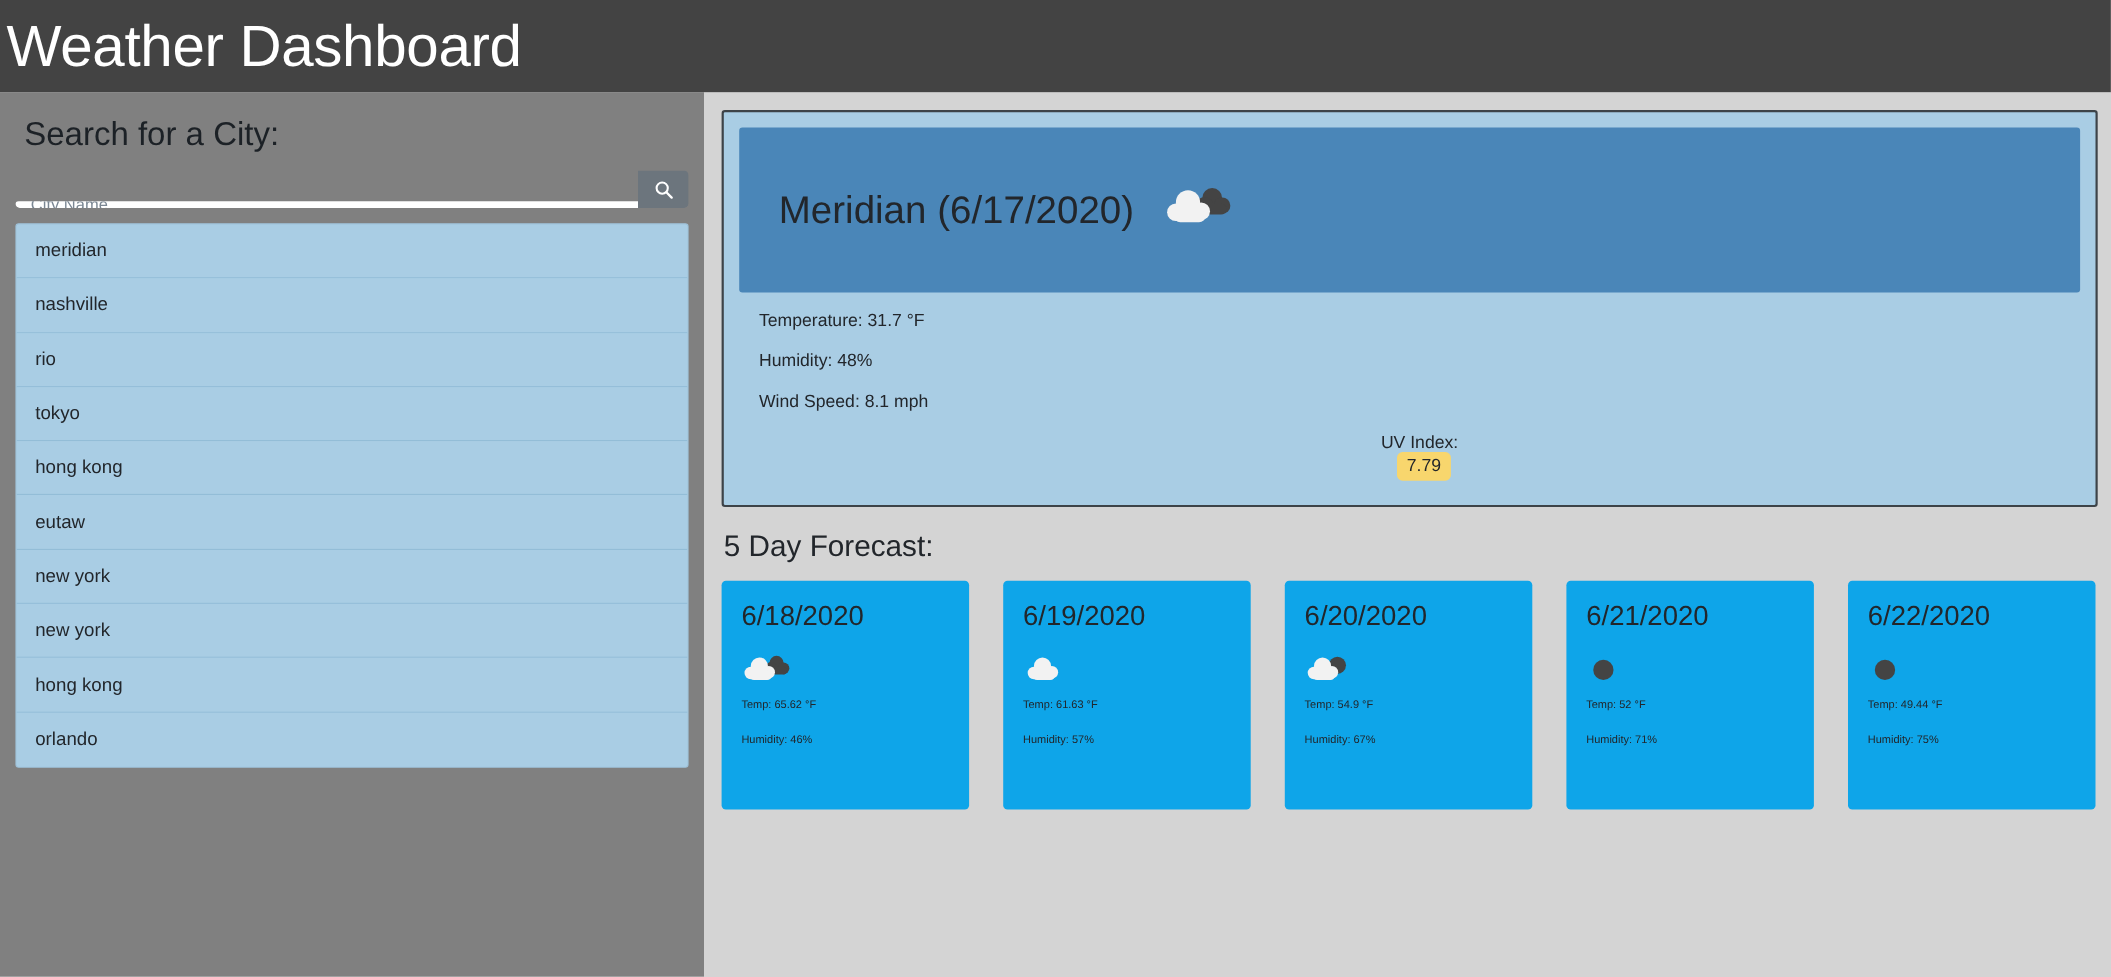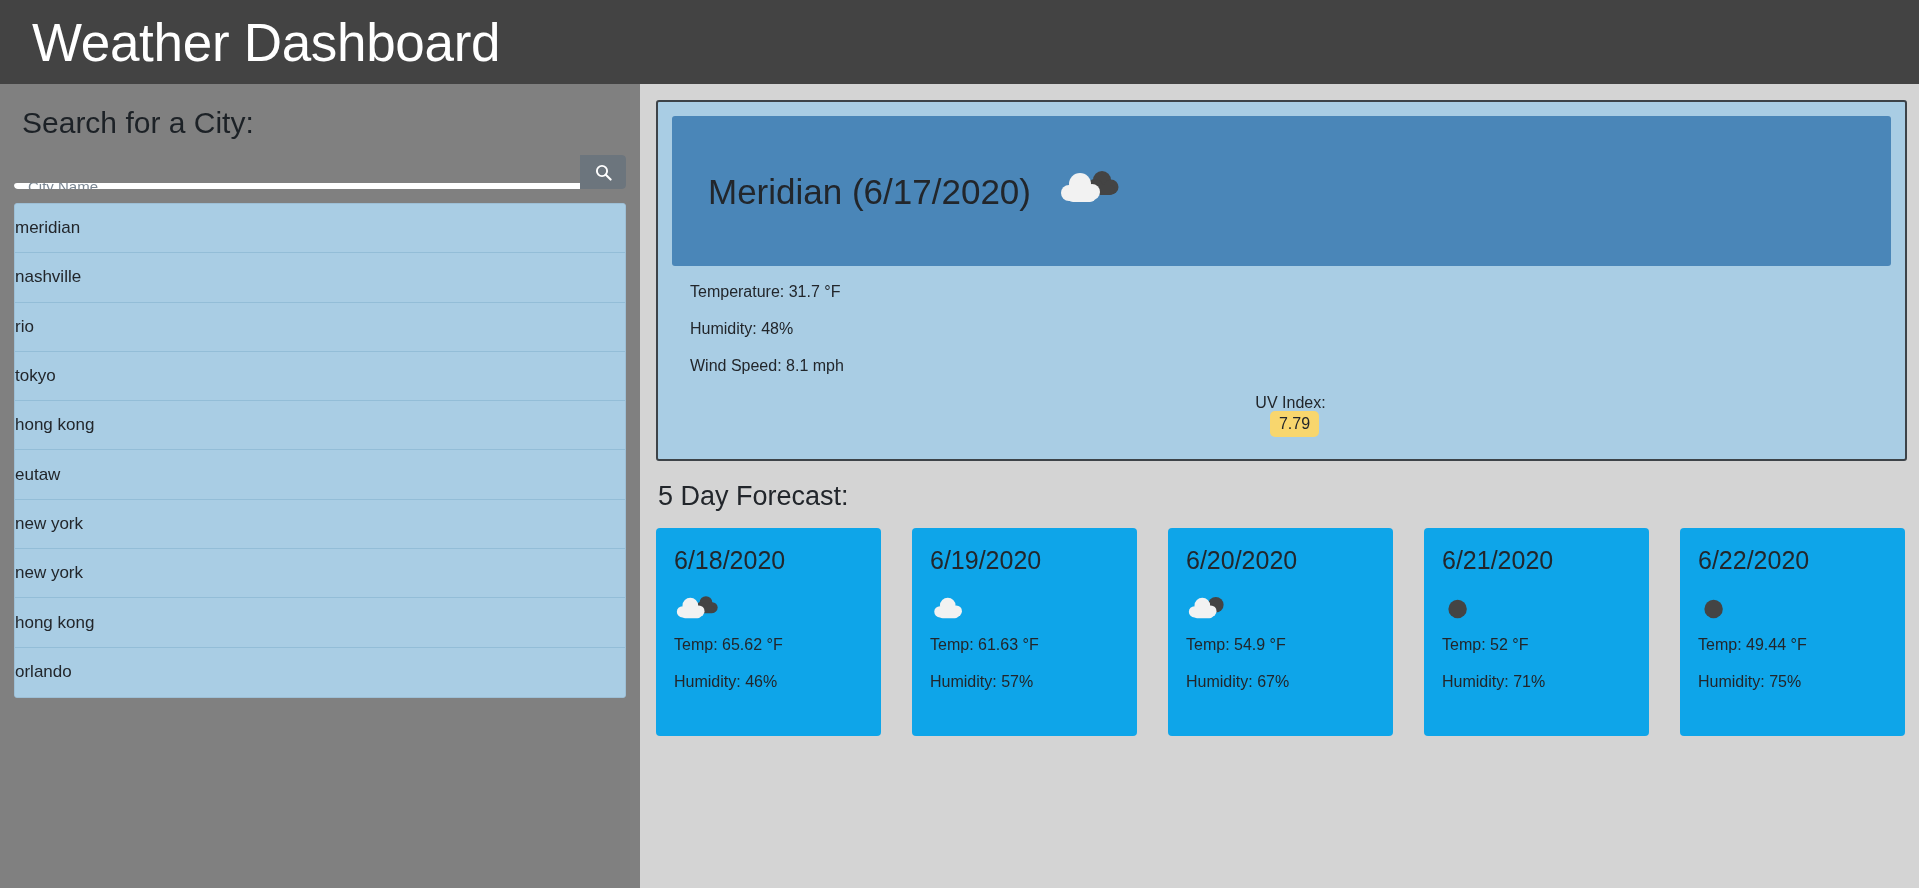--- a/index.html
+++ b/index.html
@@ -11,21 +11,21 @@
     background: #d4d4d4;
   }
 
   
   .jumbotron {
     width: 1919px;
     height: 84px;
     background: #434343;
     display: flex;
     align-items: center;
-    padding-left: 32px;
+    padding-left: 6px;
   }
   .jumbotron h1 {
     color: #ffffff;
     font-size: 53px;
     font-weight: 400;
     line-height: 1;
     letter-spacing: -0.3px;
   }
 
   
@@ -93,20 +93,21 @@
     border-radius: 3px;
     overflow: hidden;
     background: #a9cde4;
   }
   .city-item {
     height: 49.3px;
     background: #a9cde4;
     border-bottom: 1px solid #93bdd7;
     display: flex;
     align-items: center;
+    padding-left: 17px;
     font-size: 17px;
     color: #22262b;
     cursor: pointer;
   }
   .city-item:last-child { border-bottom: none; }
 
   
   .main {
     flex: 1 1 auto;
     background: #d4d4d4;
@@ -182,21 +183,21 @@
     margin-bottom: 16px;
   }
   .forecast-card .ficon {
     height: 40px;
     display: flex;
     align-items: center;
     margin-bottom: 8px;
   }
   .forecast-card .ftemp,
   .forecast-card .fhum {
-    font-size: 16px;
+    font-size: 10px;
     color: #22262b;
     line-height: 1;
   }
   .forecast-card .ftemp { margin-bottom: 21px; }
 </style>
 </head>
 <body>
 
 <div class="jumbotron">
   <h1>Weather Dashboard</h1>

